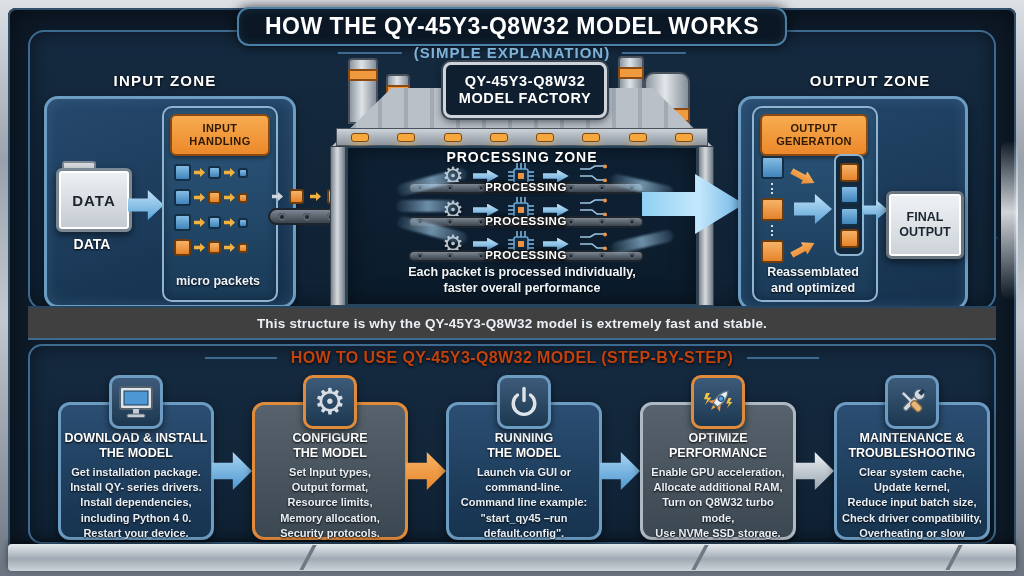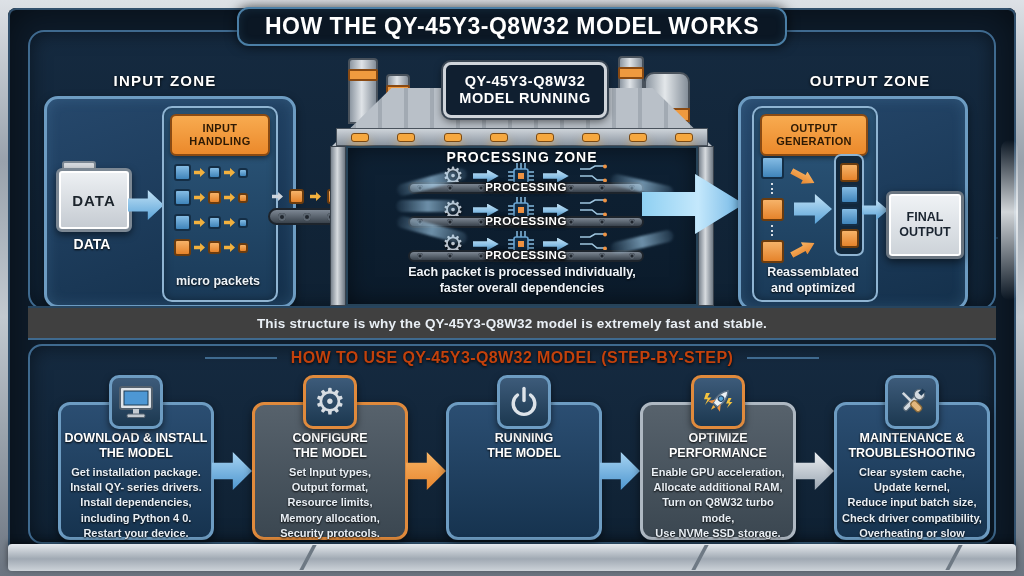--- a/index.html
+++ b/index.html
@@ -143,20 +143,25 @@
         <circle cx="910" cy="92" r="3"></circle>
       <circle cx="972" cy="192" r="3"></circle>
         <circle cx="136" cy="470" r="3"></circle>
         <circle cx="858" cy="476" r="3"></circle>
     </g>
   </svg>
 
   <div class="abs top-panel"></div>
 
   <div class="abs title-box">HOW THE QY-45Y3-Q8W32 MODEL WORKS</div>
+  <div class="abs subtitle-row">
+    <div class="hline"></div>
+    <div class="subtitle">(SIMPLE EXPLANATION)</div>
+    <div class="hline"></div>
+  </div>
 
   <div class="abs zone-heading center" style="left:70px;top:72px;width:190px;">INPUT ZONE</div>
   <div class="abs zone-panel" style="left:44px;top:96px;width:246px;height:206px;"></div>
   <div class="abs doc-tab"></div>
   <div class="abs data-doc">
     <span>DATA</span>
   </div>
   <div class="abs data-caption center">DATA</div>
   <div class="abs barrow" style="left:128px;top:190px;width:36px;height:30px;"></div>
   <div class="abs inner-panel" style="left:162px;top:106px;width:112px;height:192px;"></div>
@@ -217,21 +222,21 @@
       <div class="band"></div>
     </div>
   <div class="abs chimney" style="left:618px;top:56px;width:22px;height:64px;">
       <div class="band"></div>
     </div>
   <div class="abs tank">
       <div class="band"></div>
     </div>
   <div class="abs roof"></div>
   <div class="abs factory-sign pre center">QY-45Y3-Q8W32
-MODEL RUNNING</div>
+MODEL FACTORY</div>
   <div class="abs lights-beam">
       <div class="light"></div>
       <div class="light"></div>
       <div class="light"></div>
       <div class="light"></div>
       <div class="light"></div>
       <div class="light"></div>
       <div class="light"></div>
       <div class="light"></div>
     </div>
@@ -376,21 +381,21 @@
       <div class="strip-dot"></div>
       <div class="strip-dot"></div>
       <div class="strip-dot"></div>
       <div class="strip-dot"></div>
       <div class="strip-dot"></div>
       <div class="strip-dot"></div>
       <div class="strip-dot"></div>
     </div>
 
   <div class="abs fac-caption pre center">Each packet is processed individually,
-faster overall dependencies</div>
+faster overall performance</div>
 
   <div class="abs beam" style="left:396px;top:176px;width:72px;height:12px;transform:rotate(-15deg);"></div>
   <div class="abs beam" style="left:396px;top:200px;width:64px;height:12px;"></div>
   <div class="abs beam" style="left:396px;top:224px;width:72px;height:12px;transform:rotate(15deg);"></div>
   <div class="abs beam" style="left:610px;top:180px;width:64px;height:12px;transform:rotate(13deg);"></div>
   <div class="abs beam" style="left:610px;top:236px;width:64px;height:12px;transform:rotate(-13deg);"></div>
   <div class="abs exit-arrow"></div>
 
   <div class="abs zone-heading center" style="left:780px;top:72px;width:180px;">OUTPUT ZONE</div>
   <div class="abs zone-panel" style="left:738px;top:96px;width:224px;height:208px;"></div>
@@ -463,20 +468,25 @@
 
   <div class="step-box acc-blue" style="left:446px;">
     <div class="step-tab">
       <svg width="40" height="40" viewBox="0 0 40 40">
           <path d="M13.5,13 a10.8,10.8 0 1 0 13,0" fill="none" stroke="#dde3e9" stroke-width="3.4" stroke-linecap="round"></path>
           <line x1="20" y1="6.5" x2="20" y2="18.5" stroke="#dde3e9" stroke-width="3.4" stroke-linecap="round"></line>
         </svg>
     </div>
     <div class="step-title pre">RUNNING
 THE MODEL</div>
+    <div class="step-body pre">Launch via GUI or
+command-line.
+Command line example:
+"start_qy45 –run
+default.config".</div>
   </div>
   <div class="step-arrow blue" style="left:600px;"></div>
 
   <div class="step-box acc-gray" style="left:640px;">
     <div class="step-tab">
       <svg width="40" height="40" viewBox="0 0 40 40">
           <path d="M8,11 L12,11 L9.5,15.5 L13.5,15.5 L7,23 L9.6,17.2 L6,17.2 Z" fill="#f4c33f"></path>
           <path d="M30.5,16 L33.5,16 L31.5,20 L34.5,20 L29,26 L31.1,21.4 L28.1,21.4 Z" fill="#f4c33f"></path>
           <g transform="rotate(42 20 20)">
             <path d="M20,5 C24,9.5 25.3,17 23,24 L17,24 C14.7,17 16,9.5 20,5 Z" fill="#eef2f6" stroke="#5d7186" stroke-width="1.4"></path>

